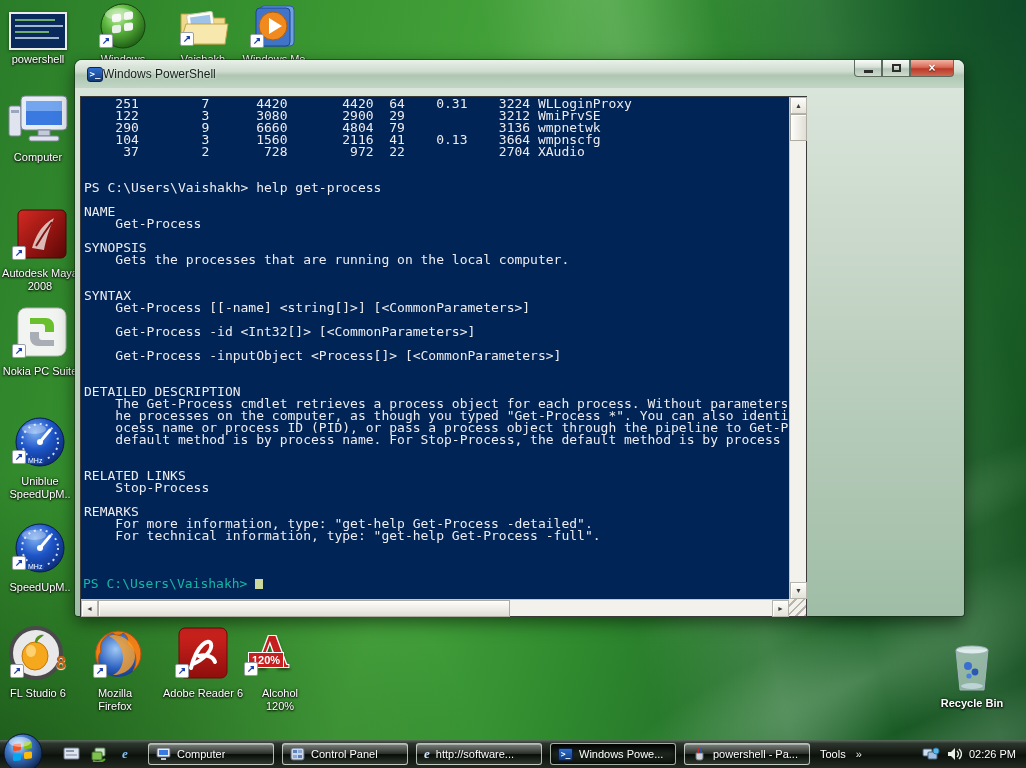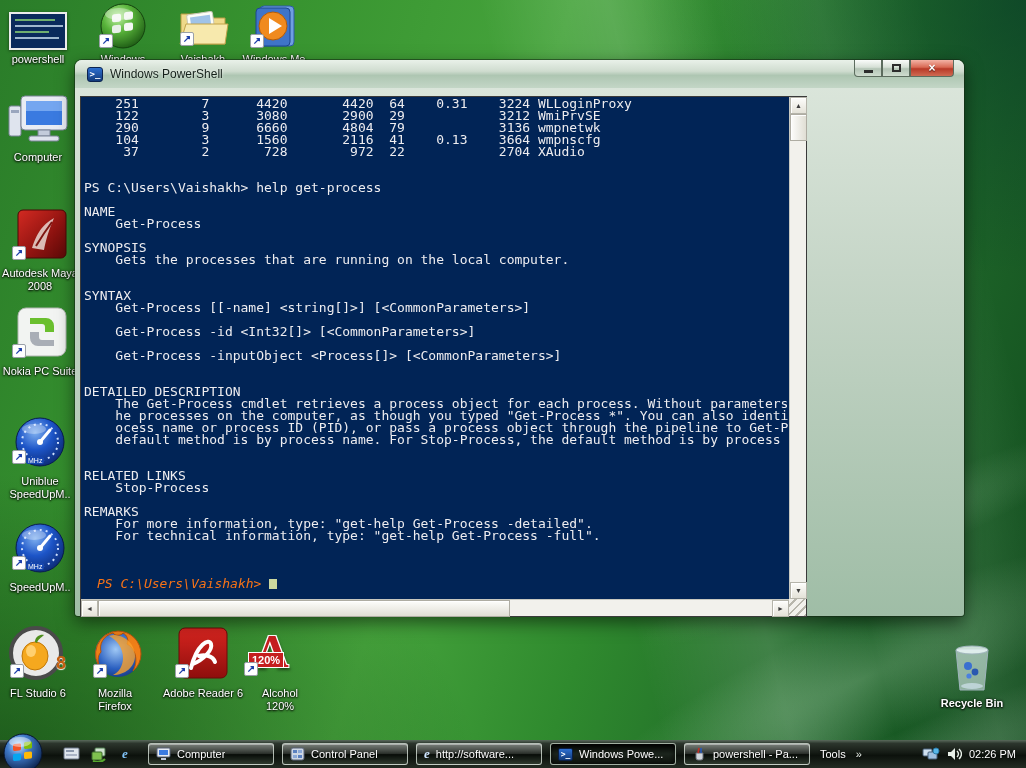--- a/index.html
+++ b/index.html
@@ -33,37 +33,37 @@
   
   .ps-window { position:absolute; left:75px; top:60px; width:889px; height:556px;
     border-radius:7px 7px 3px 3px;
     background:linear-gradient(#dde7dd 0%, #c2d3c4 45%, #9fbda6 100%);
     box-shadow:0 0 0 1px rgba(20,40,20,.55), 0 6px 18px rgba(0,0,0,.55); }
   .titlebar { position:absolute; left:0; top:0; right:0; height:28px; display:flex; align-items:center;
     border-radius:7px 7px 0 0;
     background:linear-gradient(#e9f1e9 0%, #cfdccf 40%, #aec6b2 55%, #c3d6c6 100%); }
   .titlebar .ps-ico { width:16px; height:15px; margin-left:12px; background:linear-gradient(#2d6fd0,#123a7a);
     border:1px solid #0c2450; border-radius:3px; color:#fff; font:bold 9px/13px "DejaVu Sans Mono", monospace; text-align:center; }
-  .titlebar .title { margin-left:7px; font-size:12px; color:#15201a; text-shadow:0 0 3px rgba(255,255,255,.9); }
+  .titlebar .title { font-size:12px; color:#15201a; text-shadow:0 0 3px rgba(255,255,255,.9); }
   .caption-buttons { position:absolute; right:10px; top:0; display:flex; }
   .cap-btn { width:28px; height:17px; border:1px solid #5c6c5e; border-top:none; display:flex; align-items:center; justify-content:center;
     background:linear-gradient(#fafcfa, #d6e0d6 45%, #b3c4b5 55%, #cfdccf); }
   .cap-btn.min { border-radius:0 0 0 4px; }
   .cap-btn.close { width:44px; border-radius:0 0 4px 0;
     background:linear-gradient(#f3b3a5,#d96a55 45%,#b83a28 55%,#cf6a52); }
   .glyph-min { width:9px; height:3px; background:#2c2c2c; margin-top:6px; }
   .glyph-max { width:9px; height:8px; border:2px solid #2c2c2c; background:transparent; }
   .glyph-close { color:#fff; font-weight:bold; font-size:12px; text-shadow:0 1px 1px rgba(0,0,0,.6); }
 
   .console { position:absolute; left:5px; top:36px; width:727px; height:521px; background:#012456; border:1px solid #3a3a3a; }
   .console-text-wrap { position:absolute; left:0; top:0; right:17px; bottom:17px; overflow:hidden; }
   pre.console-text { font-family:"DejaVu Sans Mono", monospace; font-size:13px; line-height:12px; color:#eeedf0;
     padding:1px 0 0 3px; white-space:pre; }
-  .prompt-line { font-family:"DejaVu Sans Mono", monospace; font-size:13px; line-height:12px; color:#f97316;
-    padding-left:16px; white-space:pre;font-style:italic; }
+  .prompt-line { font-family:"DejaVu Sans Mono", monospace; font-size:13px; line-height:12px; color:#14b8a6;
+    padding-left:2px; white-space:pre; }
   .cursor { display:inline-block; width:8px; height:10px; background:#ccd89e; vertical-align:-1px; margin-left:8px; }
 
   
   .vscroll { position:absolute; top:0; right:0; bottom:17px; width:17px; background:#f2f1ec; border-left:1px solid #c8c8c0; }
   .hscroll { position:absolute; left:0; right:17px; bottom:0; height:17px; background:#f2f1ec; border-top:1px solid #c8c8c0; }
   .sb-btn { position:absolute; width:17px; height:17px; background:linear-gradient(#fdfdfb,#e4e2d8);
     border:1px solid #b5b4aa; box-shadow:inset 1px 1px 0 #fff; color:#3c3c3c; font-size:7px; text-align:center; line-height:16px; }
   .vscroll .up { top:0; left:0; } .vscroll .down { bottom:0; left:0; }
   .hscroll .left { left:0; top:0; } .hscroll .right { right:0; top:0; }
   .v-thumb { position:absolute; left:0; top:17px; width:17px; height:27px; background:linear-gradient(90deg,#fdfdfb,#e0ded4);

